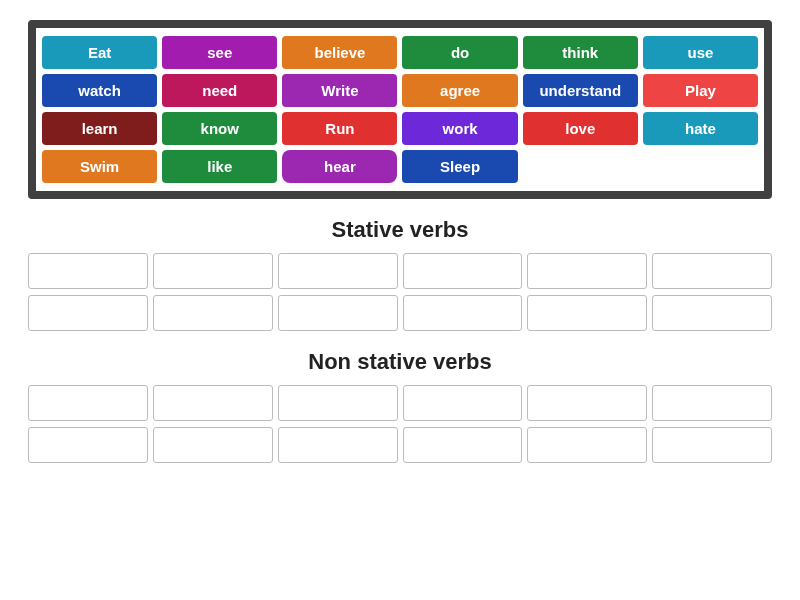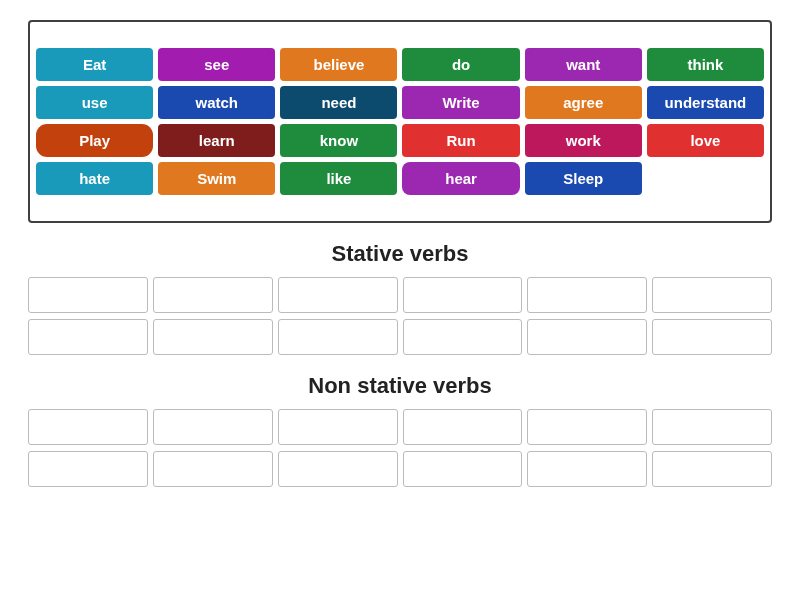--- a/index.html
+++ b/index.html
@@ -8,23 +8,23 @@
       font-family: Arial, sans-serif;
       width: 800px;
       height: 600px;
       overflow: hidden;
     }
     .container {
       padding: 20px 28px;
     }
     
     .word-bank {
-      border: 2px solid #404040;
+      border: 8px solid #404040;
       border-radius: 4px;
-      padding: 26px 6px;
+      padding: 8px 6px;
       display: grid;
       grid-template-columns: repeat(6, 1fr);
       gap: 5px;
     }
     .word-tile {
       border-radius: 4px;
       padding: 8px 4px;
       text-align: center;
       color: #fff;
       font-size: 15px;
@@ -56,33 +56,32 @@
 </head>
 <body>
 
 <div class="container">
 
   <div class="word-bank" id="word-bank-grid">
   <div class="word-tile" style="background-color: rgb(26, 154, 186);">Eat</div>
       <div class="word-tile" style="background-color: #a21caf;">see</div>
       <div class="word-tile" style="background-color: rgb(224, 120, 32);">believe</div>
       <div class="word-tile" style="background-color: rgb(30, 140, 60);">do</div>
-      <div class="word-tile" style="background-color: rgb(156, 39, 176);">want</div>
       <div class="word-tile" style="background-color: rgb(30, 140, 60);">think</div>
       <div class="word-tile" style="background-color: rgb(26, 154, 186);">use</div>
       <div class="word-tile" style="background-color: rgb(26, 74, 176);">watch</div>
-      <div class="word-tile" style="background-color: #0c4a6e;">need</div>
+      <div class="word-tile" style="background-color: #be185d;">need</div>
       <div class="word-tile" style="background-color: rgb(156, 39, 176);">Write</div>
       <div class="word-tile" style="background-color: rgb(224, 120, 32);">agree</div>
       <div class="word-tile" style="background-color: rgb(26, 74, 176);">understand</div>
-      <div class="word-tile" style="background-color: #c2410c; border-radius: 11px;">Play</div>
+      <div class="word-tile" style="background-color: #ef4444;">Play</div>
       <div class="word-tile" style="background-color: #7f1d1d;">learn</div>
       <div class="word-tile" style="background-color: rgb(30, 140, 60);">know</div>
       <div class="word-tile" style="background-color: rgb(224, 48, 48);">Run</div>
-      <div class="word-tile" style="background-color: #be185d;">work</div>
+      <div class="word-tile" style="background-color: #6d28d9;">work</div>
       <div class="word-tile" style="background-color: rgb(224, 48, 48);">love</div>
       <div class="word-tile" style="background-color: rgb(26, 154, 186);">hate</div>
       <div class="word-tile" style="background-color: rgb(224, 120, 32);">Swim</div>
       <div class="word-tile" style="background-color: rgb(30, 140, 60);">like</div>
       <div class="word-tile" style="background-color: rgb(156, 39, 176); border-radius: 8px;">hear</div>
       <div class="word-tile" style="background-color: rgb(26, 74, 176);">Sleep</div>
     </div>
 
   <div class="section-title">Stative verbs</div>
   <div class="drop-grid" id="stative-row-1">

